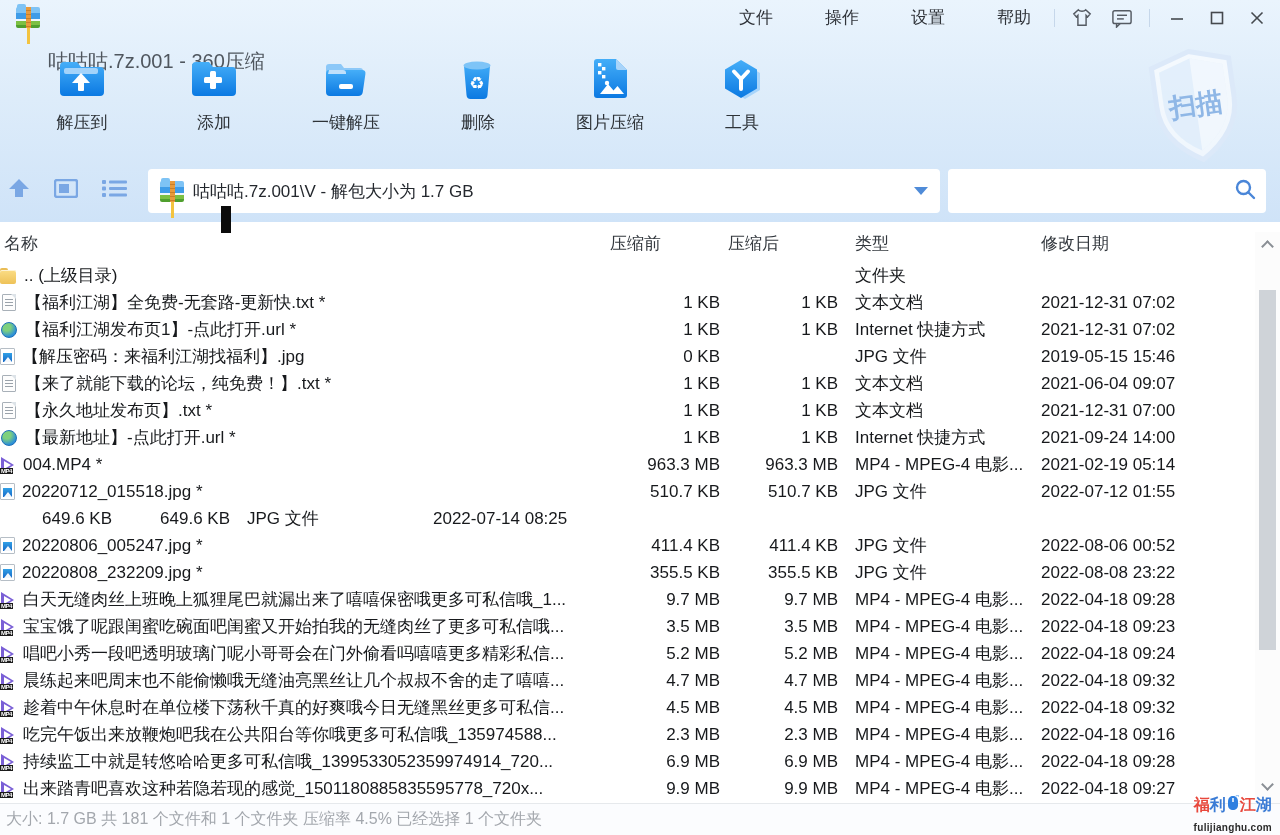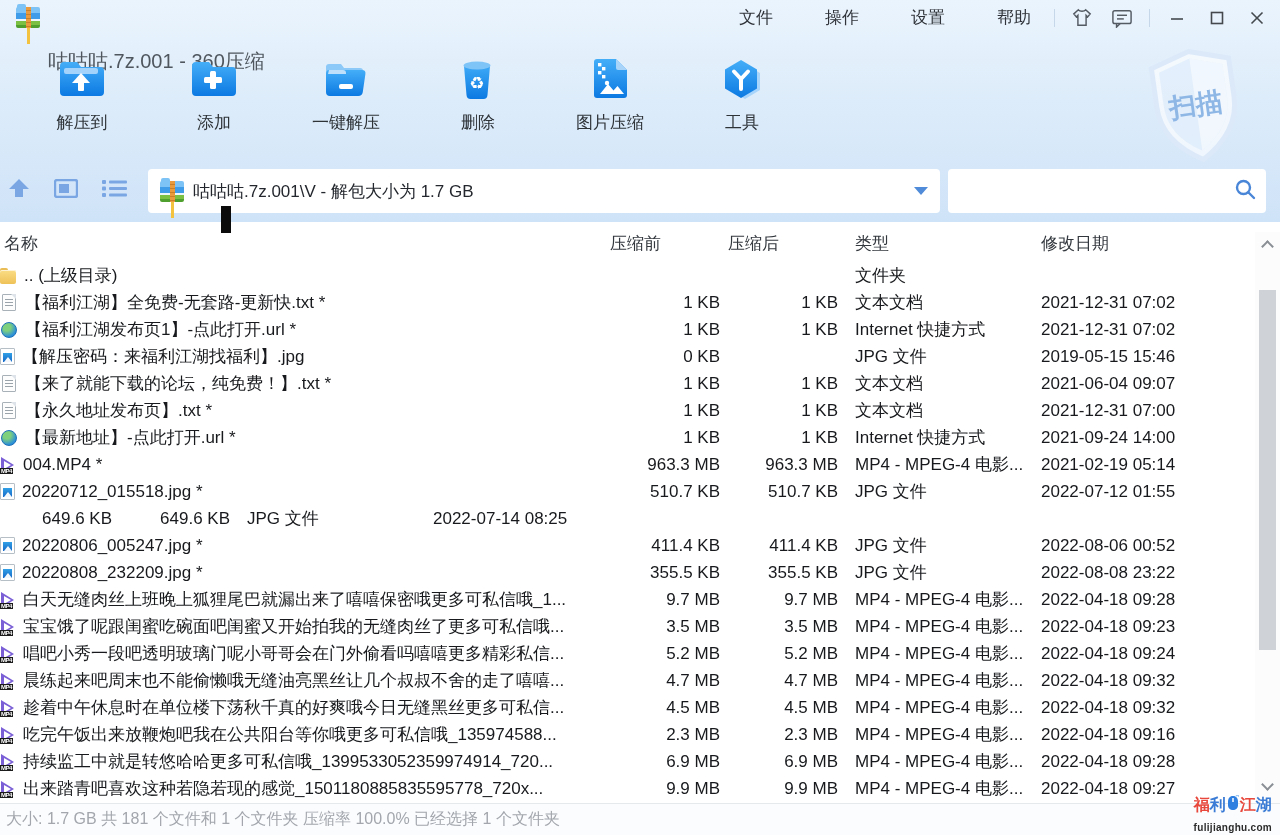--- a/index.html
+++ b/index.html
@@ -566,21 +566,21 @@
   </div>
   </div>
 
 <div class="scrollbar">
   <div class="chev chev-up"></div>
   <div class="sb-thumb"></div>
   <div class="chev chev-down"></div>
 </div>
 
 <div class="statusbar">
-  <div class="status-text">大小: 1.7 GB 共 181 个文件和 1 个文件夹 压缩率 100.0% 已经选择 1 个文件夹</div>
+  <div class="status-text">大小: 1.7 GB 共 181 个文件和 1 个文件夹 压缩率 4.5% 已经选择 1 个文件夹</div>
 </div>
 
 <div class="watermark">
   <div class="wm-line1">
     <span class="wm-ch" style="color: rgb(232, 72, 60);">福</span>
     <span class="wm-ch" style="color: rgb(58, 123, 213);">利</span>
     <span style="margin:0 1px;">
       <svg width="12" height="16" viewBox="0 0 12 16">
           <path d="M6 1 C9.5 1 11 3.5 11 7 V10 C11 13.2 8.8 15 6 15 C3.2 15 1 13.2 1 10 V7 C1 3.5 2.5 1 6 1 Z" fill="#2f7fe0"></path>
           <line x1="6" y1="3" x2="6" y2="7" stroke="#fff" stroke-width="1.5"></line>

